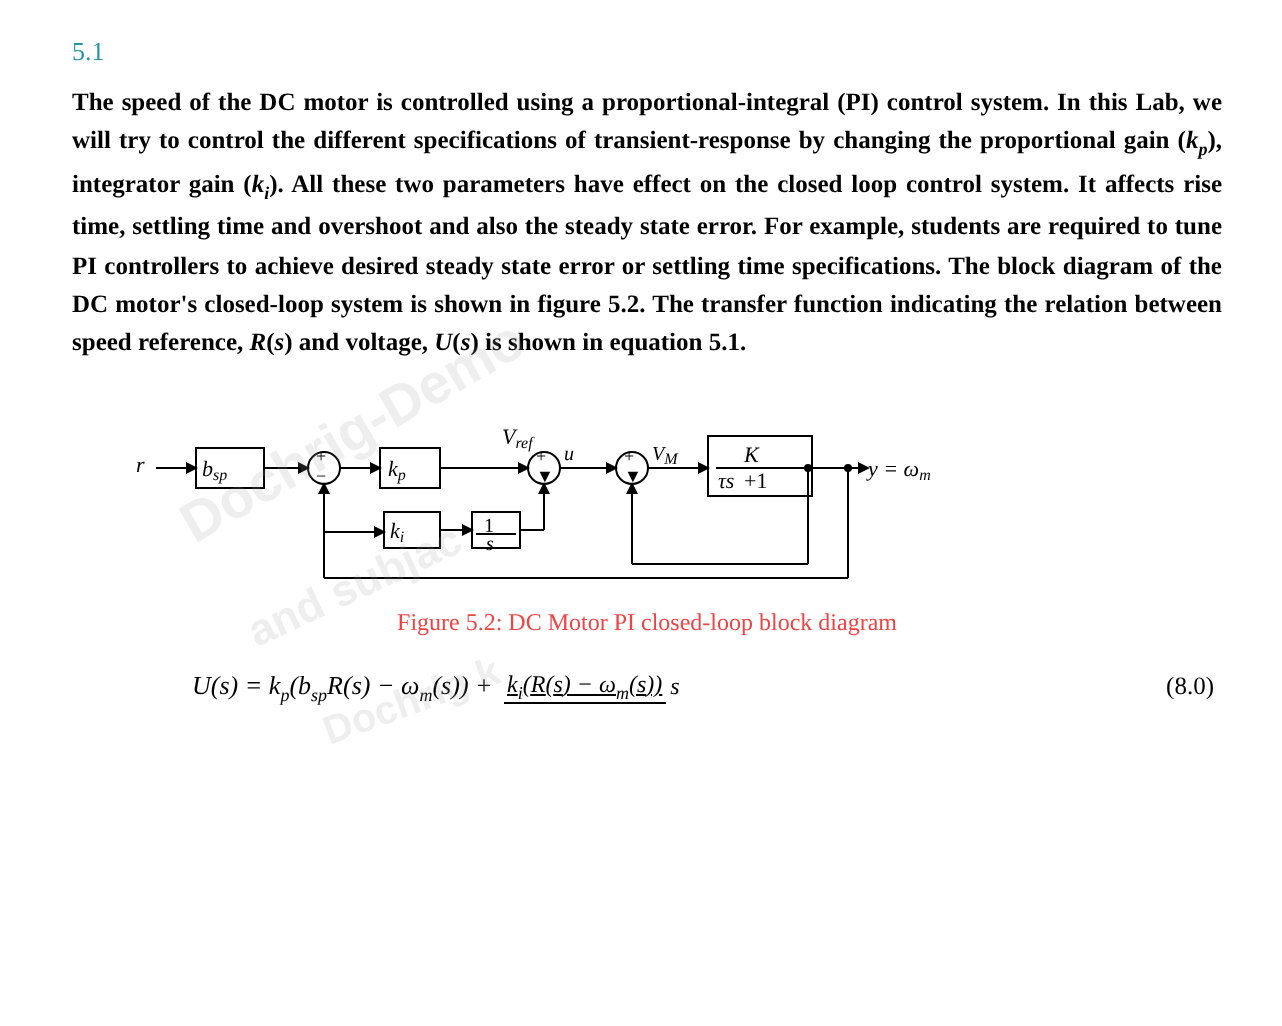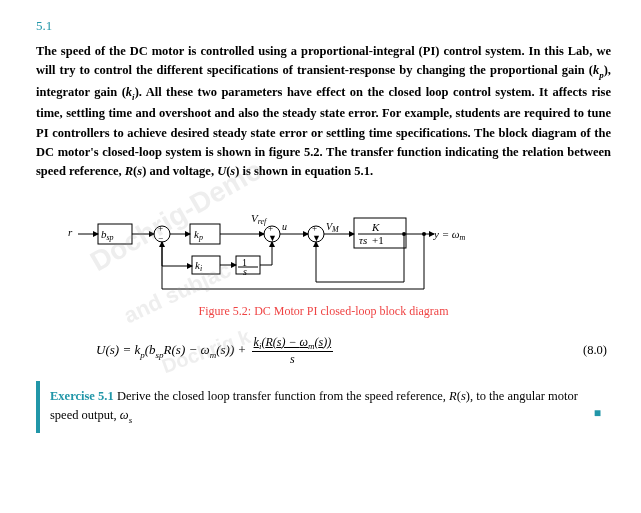--- a/index.html
+++ b/index.html
@@ -226,35 +226,28 @@
       </svg>
     </div>
     <p class="figure-caption">
       <span>Figure 5.2: DC Motor PI closed-loop block diagram</span>
     </p>
   </div>
 
   <div class="equation-row">
     <div class="equation-content">
       <em>U</em>(<em>s</em>) = <em>k<sub>p</sub></em>(<em>b<sub>sp</sub>R</em>(<em>s</em>) − <em>ω<sub>m</sub></em>(<em>s</em>)) +
-      <span class="frac" style="display:inline-flex;flex-direction:column;align-items:center;vertical-align:middle;margin:0 2px;">
+      <span class="frac" style="display:inline-flex;flex-direction:row;align-items:center;vertical-align:middle;margin:0 2px;">
         <span style="border-bottom:1px solid #000;padding:0 2px;font-size:12px;font-style:italic;text-decoration:underline;"><em>k<sub>i</sub></em>(<em>R</em>(<em>s</em>) − <em>ω<sub>m</sub></em>(<em>s</em>))</span>
         <span style="padding:0 2px;font-size:12px;font-style:italic;"><em>s</em></span>
       </span>
     </div>
     <span class="eq-number">(8.0)</span>
   </div>
 
-  <div class="exercise-box">
-    <span class="exercise-label">Exercise 5.1</span>
-    <span class="exercise-text">
-      Derive the closed loop transfer function from the speed reference, <em>R</em>(<em>s</em>), to the angular motor speed output, <em>ω<sub>s</sub></em>
-    </span>
-    <span class="exercise-end-mark">■</span>
-  </div>
 
   <div class="watermark">
     <span class="watermark-text" style="top:200px;left:80px;transform:rotate(-30deg);">Dochrig-Demo</span>
     <span class="watermark-text" style="top:280px;left:120px;transform:rotate(-25deg);font-size:22px;">and subjac</span>
     <span class="watermark-text" style="top:340px;left:160px;transform:rotate(-20deg);font-size:20px;">Dochrig k</span>
   </div>
 
 </div>
 
 </body></html>

